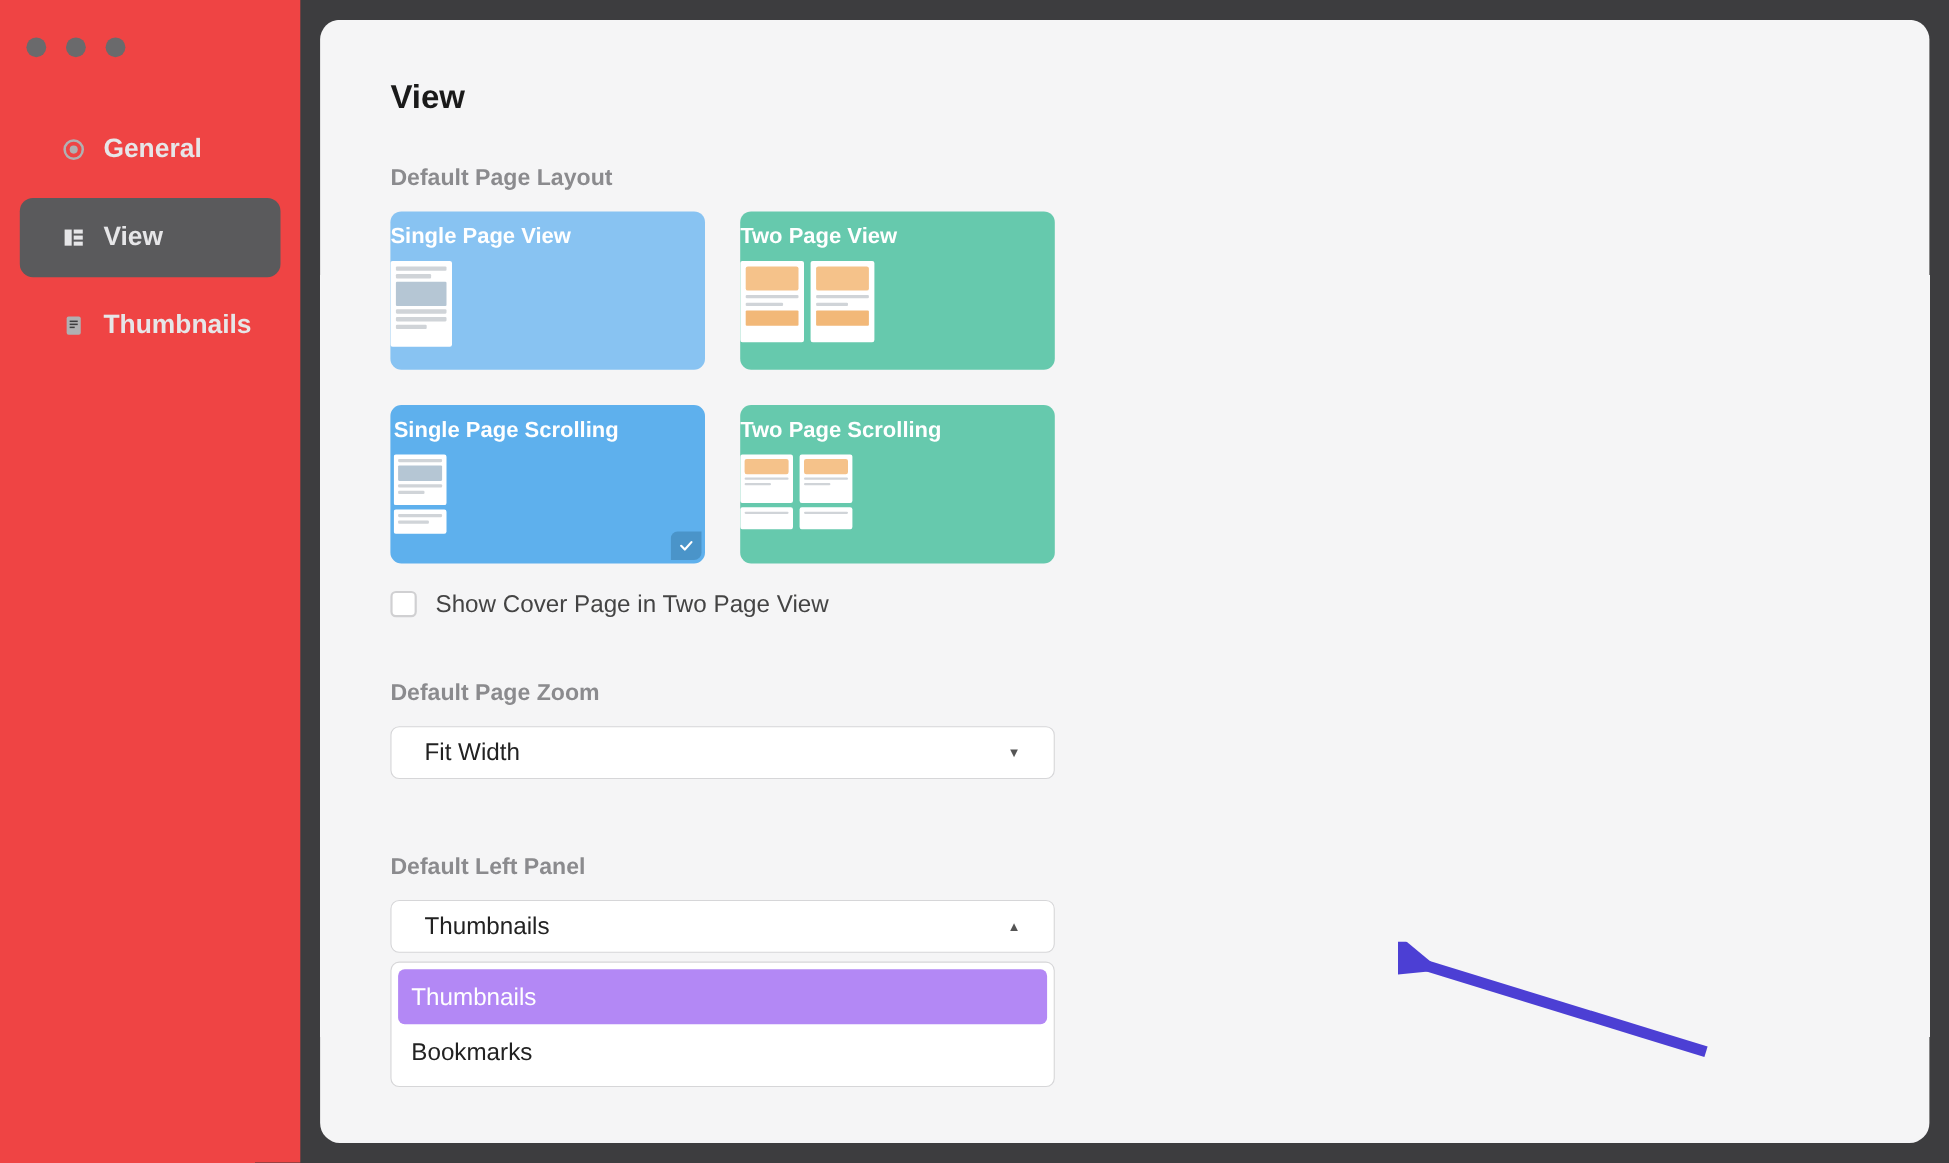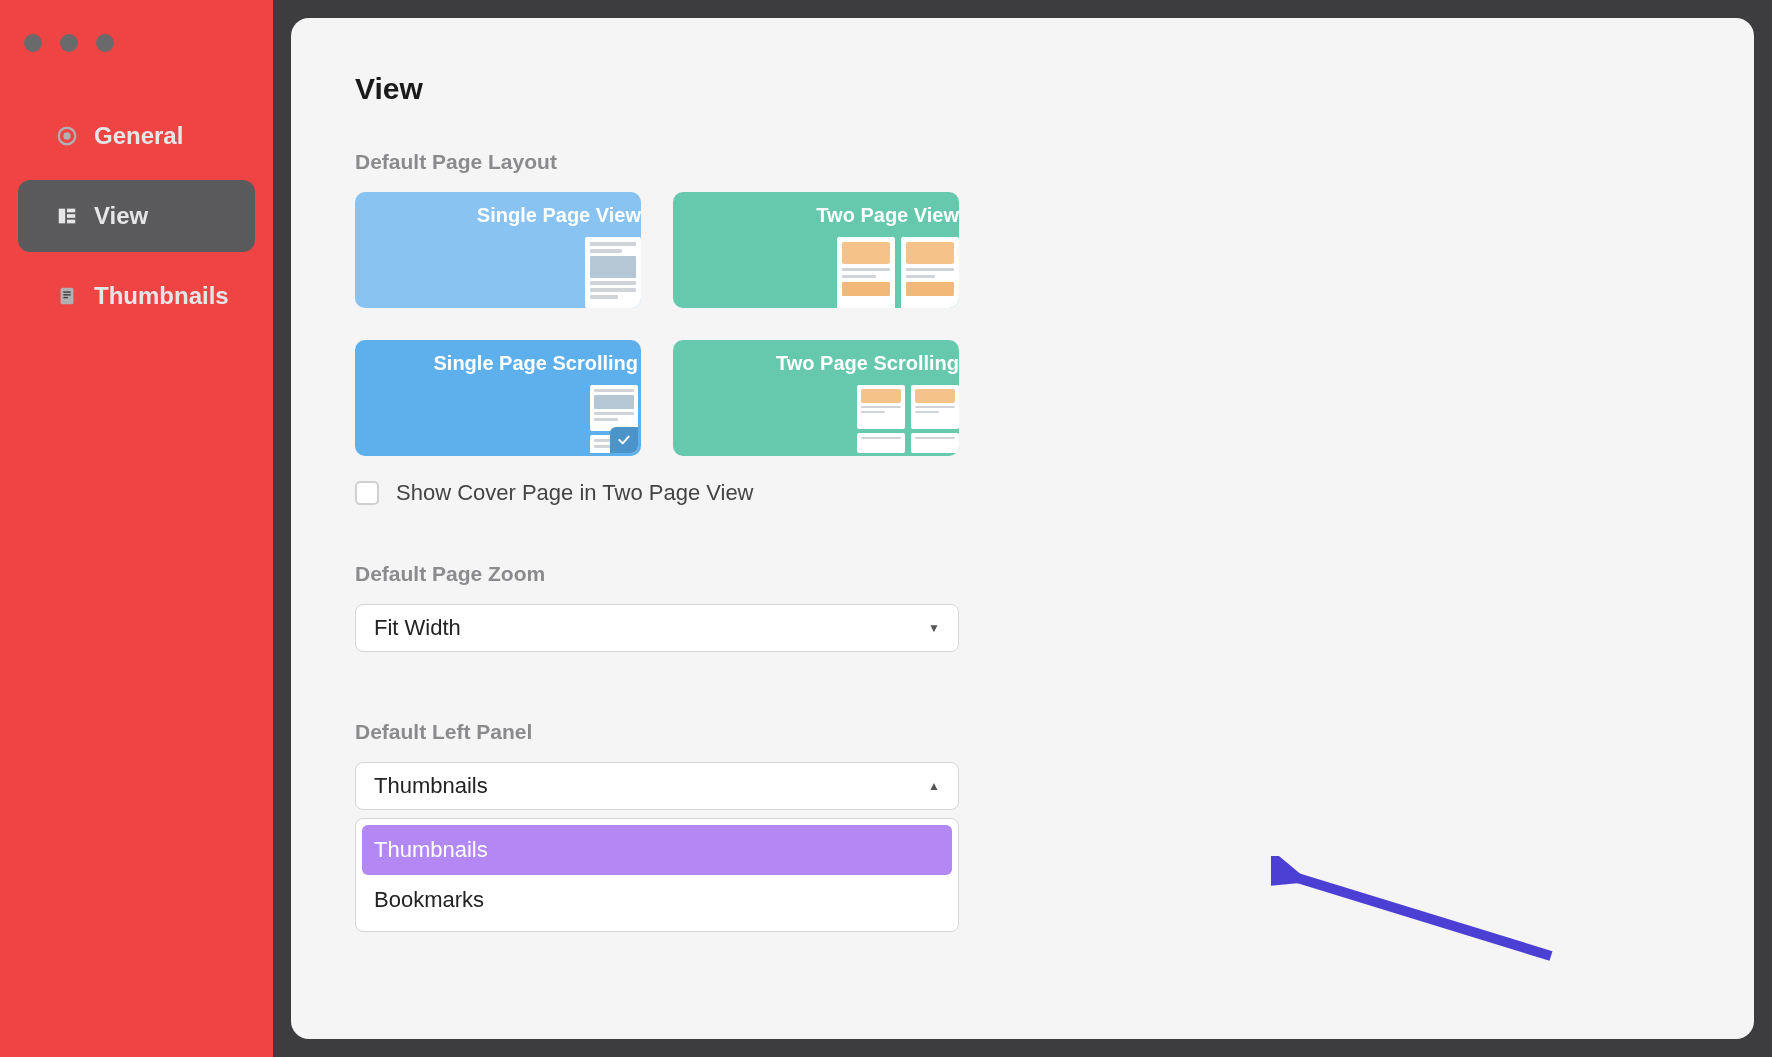--- a/index.html
+++ b/index.html
@@ -76,24 +76,24 @@
       margin-top: 32px;
     }
     .layout-grid {
       display: grid;
       grid-template-columns: 286px 286px;
       gap: 32px;
       margin-bottom: 24px;
     }
     .layout-card {
       border-radius: 10px;
-      height: 116px;
+      height: 144px;
       display: flex;
       flex-direction: column;
-      align-items: flex-end;
+      align-items: flex-start;
       padding-top: 12px;
       cursor: pointer;
       position: relative;
       overflow: hidden;
     }
     .layout-card.blue { background: #88c3f2; }
     .layout-card.blue.selected { background: #5eb0ed; border: 3px solid #5eb0ed; padding-top: 9px; }
     .layout-card.green { background: #66c9ad; }
     .layout-card-label {
       color: #fff;
@@ -174,21 +174,21 @@
     }
     .select {
       width: 604px;
       height: 48px;
       background: #fff;
       border: 1px solid #d6d6d8;
       border-radius: 8px;
       display: flex;
       align-items: center;
       justify-content: space-between;
-      padding: 0 18px;
+      padding: 0 30px;
       font-size: 22px;
       color: #222;
       cursor: pointer;
       margin-top: 2px;
     }
     .caret { font-size: 12px; color: #555; }
     .dropdown {
       width: 604px;
       background: #fff;
       border: 1px solid #d6d6d8;

